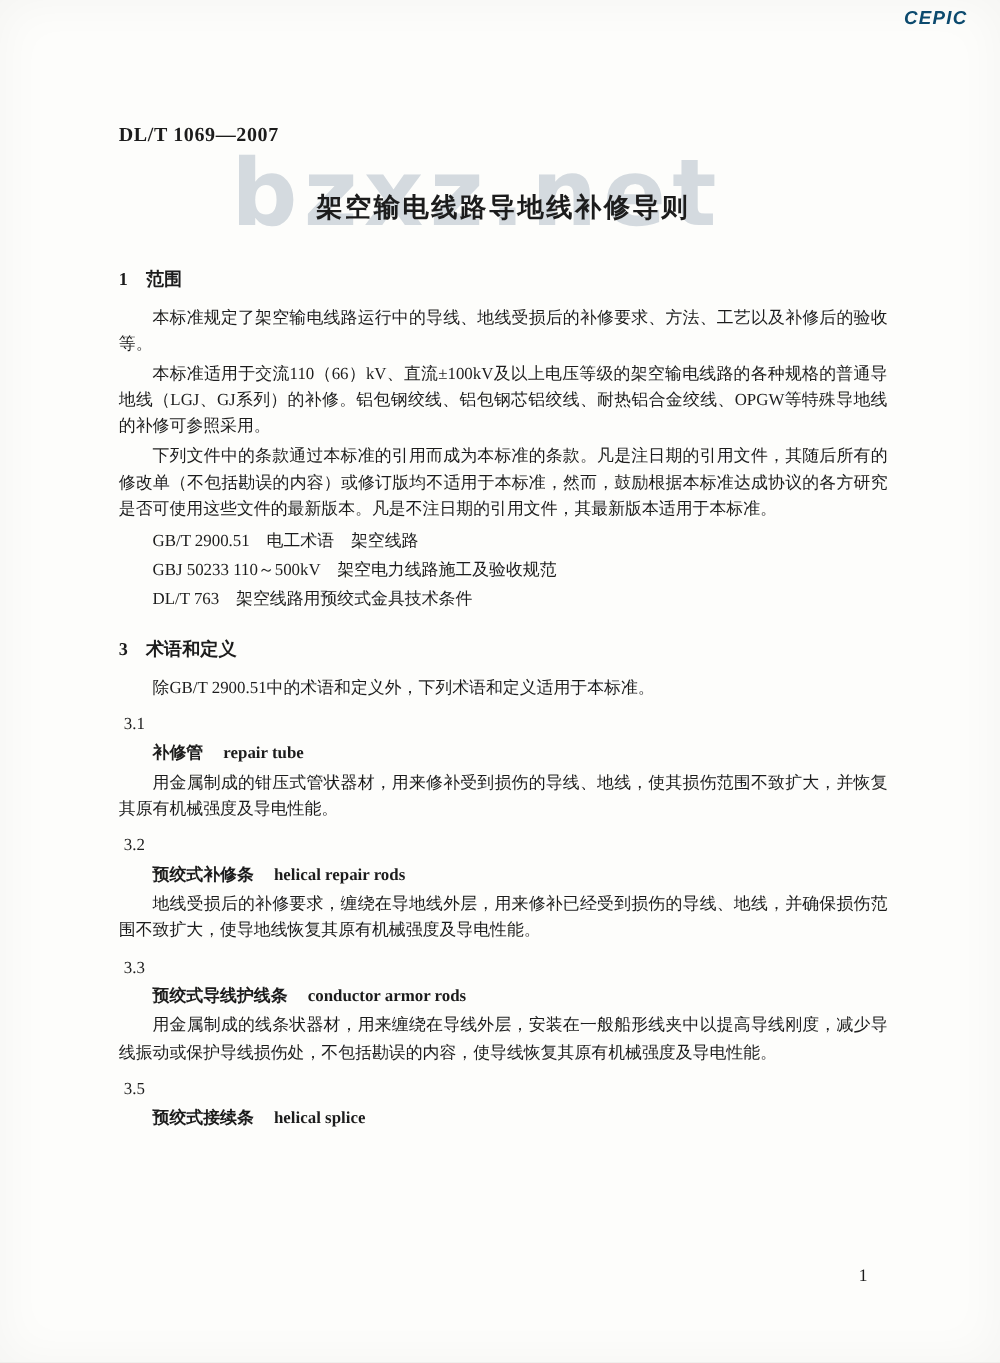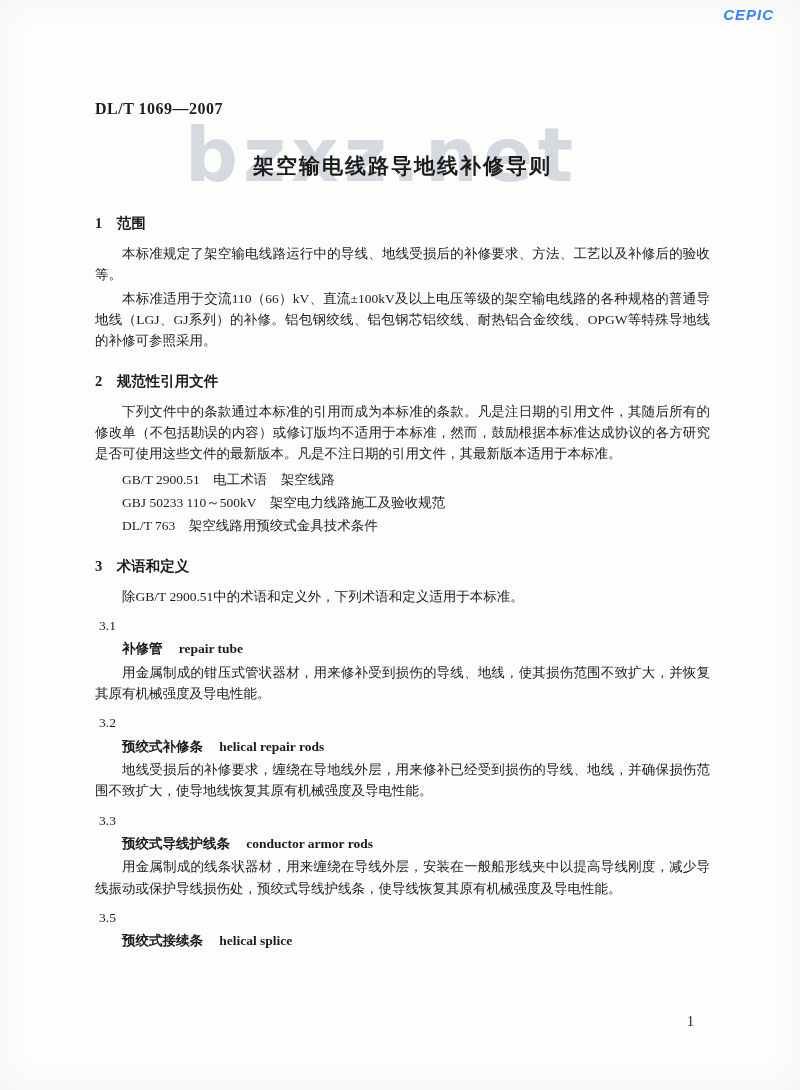--- a/index.html
+++ b/index.html
@@ -30,21 +30,21 @@
   .cepic-logo {
     position: absolute;
     top: 6px;
     right: 26px;
     z-index: 2;
     font-family: "Liberation Sans", sans-serif;
     font-style: italic;
     font-weight: bold;
     font-size: 15px;
     letter-spacing: 1px;
-    color: #3b82f6;
+    color: #0c4a6e;
     margin-left: 20px;
   }
   .content {
     position: relative;
     z-index: 1;
     padding: 100px 90px 0 95px;
   }
   .doc-number {
     text-align: left;
     font-weight: bold;
@@ -111,21 +111,20 @@
   <div class="content">
 
     <div class="doc-number">DL/T 1069—2007</div>
 
     <h1 class="doc-title">架空输电线路导地线补修导则</h1>
 
     <h2 class="section-heading">1　范围</h2>
     <p class="body-para indent">本标准规定了架空输电线路运行中的导线、地线受损后的补修要求、方法、工艺以及补修后的验收等。</p>
     <p class="body-para indent">本标准适用于交流110（66）kV、直流±100kV及以上电压等级的架空输电线路的各种规格的普通导地线（LGJ、GJ系列）的补修。铝包钢绞线、铝包钢芯铝绞线、耐热铝合金绞线、OPGW等特殊导地线的补修可参照采用。</p>
 
-    <h2 class="section-heading">2　规范性引用文件</h2>
     <p class="body-para indent">下列文件中的条款通过本标准的引用而成为本标准的条款。凡是注日期的引用文件，其随后所有的修改单（不包括勘误的内容）或修订版均不适用于本标准，然而，鼓励根据本标准达成协议的各方研究是否可使用这些文件的最新版本。凡是不注日期的引用文件，其最新版本适用于本标准。</p>
     <div class="refs">
       <p>GB/T 2900.51　电工术语　架空线路</p>
       <p>GBJ 50233 110～500kV　架空电力线路施工及验收规范</p>
       <p>DL/T 763　架空线路用预绞式金具技术条件</p>
     </div>
 
     <h2 class="section-heading">3　术语和定义</h2>
     <p class="body-para indent">除GB/T 2900.51中的术语和定义外，下列术语和定义适用于本标准。</p>
 
@@ -143,21 +142,21 @@
         <span class="zh">预绞式补修条</span><span class="en">helical repair rods</span>
       </p>
       <p class="body-para indent">地线受损后的补修要求，缠绕在导地线外层，用来修补已经受到损伤的导线、地线，并确保损伤范围不致扩大，使导地线恢复其原有机械强度及导电性能。</p>
     </div>
 
     <div class="term-block">
       <p class="term-num">3.3</p>
       <p class="term-name">
         <span class="zh">预绞式导线护线条</span><span class="en">conductor armor rods</span>
       </p>
-      <p class="body-para indent">用金属制成的线条状器材，用来缠绕在导线外层，安装在一般船形线夹中以提高导线刚度，减少导线振动或保护导线损伤处，预绞式导线护线条，使导线恢复其原有机械强度及导电性能。</p>
+      <p class="body-para indent">用金属制成的线条状器材，用来缠绕在导线外层，安装在一般船形线夹中以提高导线刚度，减少导线振动或保护导线损伤处，不包括勘误的内容，使导线恢复其原有机械强度及导电性能。</p>
     </div>
 
 
     <div class="term-block">
       <p class="term-num">3.5</p>
       <p class="term-name">
         <span class="zh">预绞式接续条</span><span class="en">helical splice</span>
       </p>
 
     </div>

